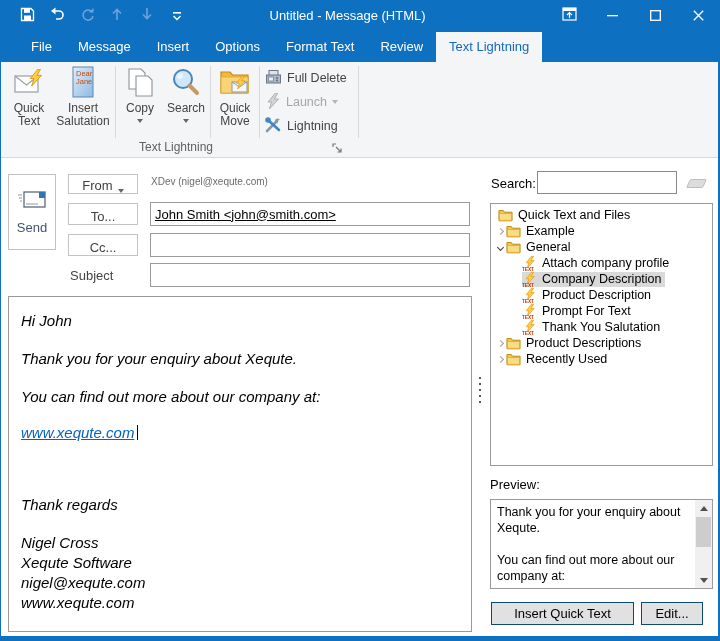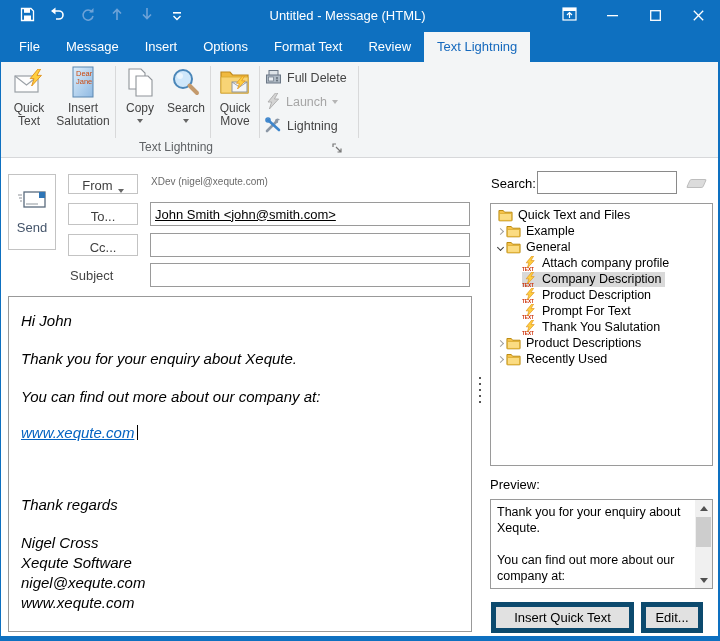--- a/index.html
+++ b/index.html
@@ -9,21 +9,21 @@
 
   
   .titlebar { position:absolute; left:0; top:0; width:720px; height:32px; background:#0e70c0; display:flex; align-items:center; }
   .qat { display:flex; align-items:center; padding-left:14px; gap:4px; }
   .qat-btn { width:26px; height:26px; display:flex; align-items:center; justify-content:center; }
   .title-text { position:absolute; left:50%; top:0; transform:translateX(-58%); height:32px; line-height:32px; color:#fff; font-size:13px; white-space:nowrap; }
   .win-controls { position:absolute; right:0; top:0; height:32px; display:flex; }
   .win-ctl { width:43px; height:32px; display:flex; align-items:center; justify-content:center; }
 
   
-  .tabrow { position:absolute; left:0; top:32px; width:720px; height:30px; background:#0e70c0; display:flex; padding-left:6px; }
+  .tabrow { position:absolute; left:0; top:32px; width:720px; height:30px; background:#0e70c0; display:flex; padding-left:18px; }
   .tab { height:30px; line-height:30px; padding:0 13px; font-size:13px; color:#fff; white-space:nowrap; }
   .tab.active { background:#f3f5f6; color:#1569bd; }
 
   
   .ribbon { position:absolute; left:0; top:62px; width:720px; height:96px; background:#f3f5f6; border-bottom:1px solid #d7d8da; }
   .ribbon-row { display:flex; align-items:flex-start; padding:2px 0 0 6px; height:78px; }
   .rbtn-large { width:46px; height:74px; display:flex; flex-direction:column; align-items:center; font-size:12px; color:#444; text-align:center; line-height:13px; }
   .rbtn-large.wide { width:62px; }
   .rbtn-large .ric { height:38px; display:flex; align-items:center; justify-content:center; }
   .rsep { width:1px; height:72px; background:#d8d9da; margin:2px 1px 0 1px; }
@@ -85,21 +85,21 @@
   .preview-box { position:absolute; left:490px; top:341px; width:223px; height:90px; border:1px solid #9a9a9a; background:#fff; }
   .preview-text { position:absolute; left:0; top:0; right:17px; bottom:0; padding:4px 6px; font-size:12.5px; color:#000; overflow:hidden; }
   .p-line { line-height:16px; min-height:16px; }
   .pv-scrollbar { position:absolute; right:0; top:0; width:17px; height:100%; background:#f0f0f0; }
   .sb-btn { position:absolute; left:0; width:17px; height:16px; display:flex; align-items:center; justify-content:center; background:#f0f0f0; }
   .sb-up { top:0; } .sb-down { bottom:0; }
   .tri-up { width:0; height:0; border-left:4px solid transparent; border-right:4px solid transparent; border-bottom:5px solid #505050; }
   .tri-down { width:0; height:0; border-left:4px solid transparent; border-right:4px solid transparent; border-top:5px solid #505050; }
   .sb-thumb { position:absolute; left:1px; top:17px; width:15px; height:30px; background:#cdcdcd; }
 
-  .win-btn { position:absolute; top:444px; height:31px; background:#e1e1e1; border:5px solid #0c4a6e; font:13px "Liberation Sans",sans-serif; color:#000; display:flex; align-items:center; justify-content:center; }
+  .win-btn { position:absolute; top:444px; height:23px; background:#e1e1e1; border:1px solid #0c4a6e; font:13px "Liberation Sans",sans-serif; color:#000; display:flex; align-items:center; justify-content:center; }
   .btn-insert { left:491px; width:143px; }
   .btn-edit { left:641px; width:62px; }
 
   
   .edge-left { position:absolute; left:0; top:32px; width:1px; height:604px; background:#0e70c0; }
   .edge-right { position:absolute; right:0; top:32px; width:2px; height:604px; background:#0e70c0; }
   .edge-bottom { position:absolute; left:0; top:636px; width:720px; height:5px; background:#0e70c0; }
 </style>
 </head>
 <body>

